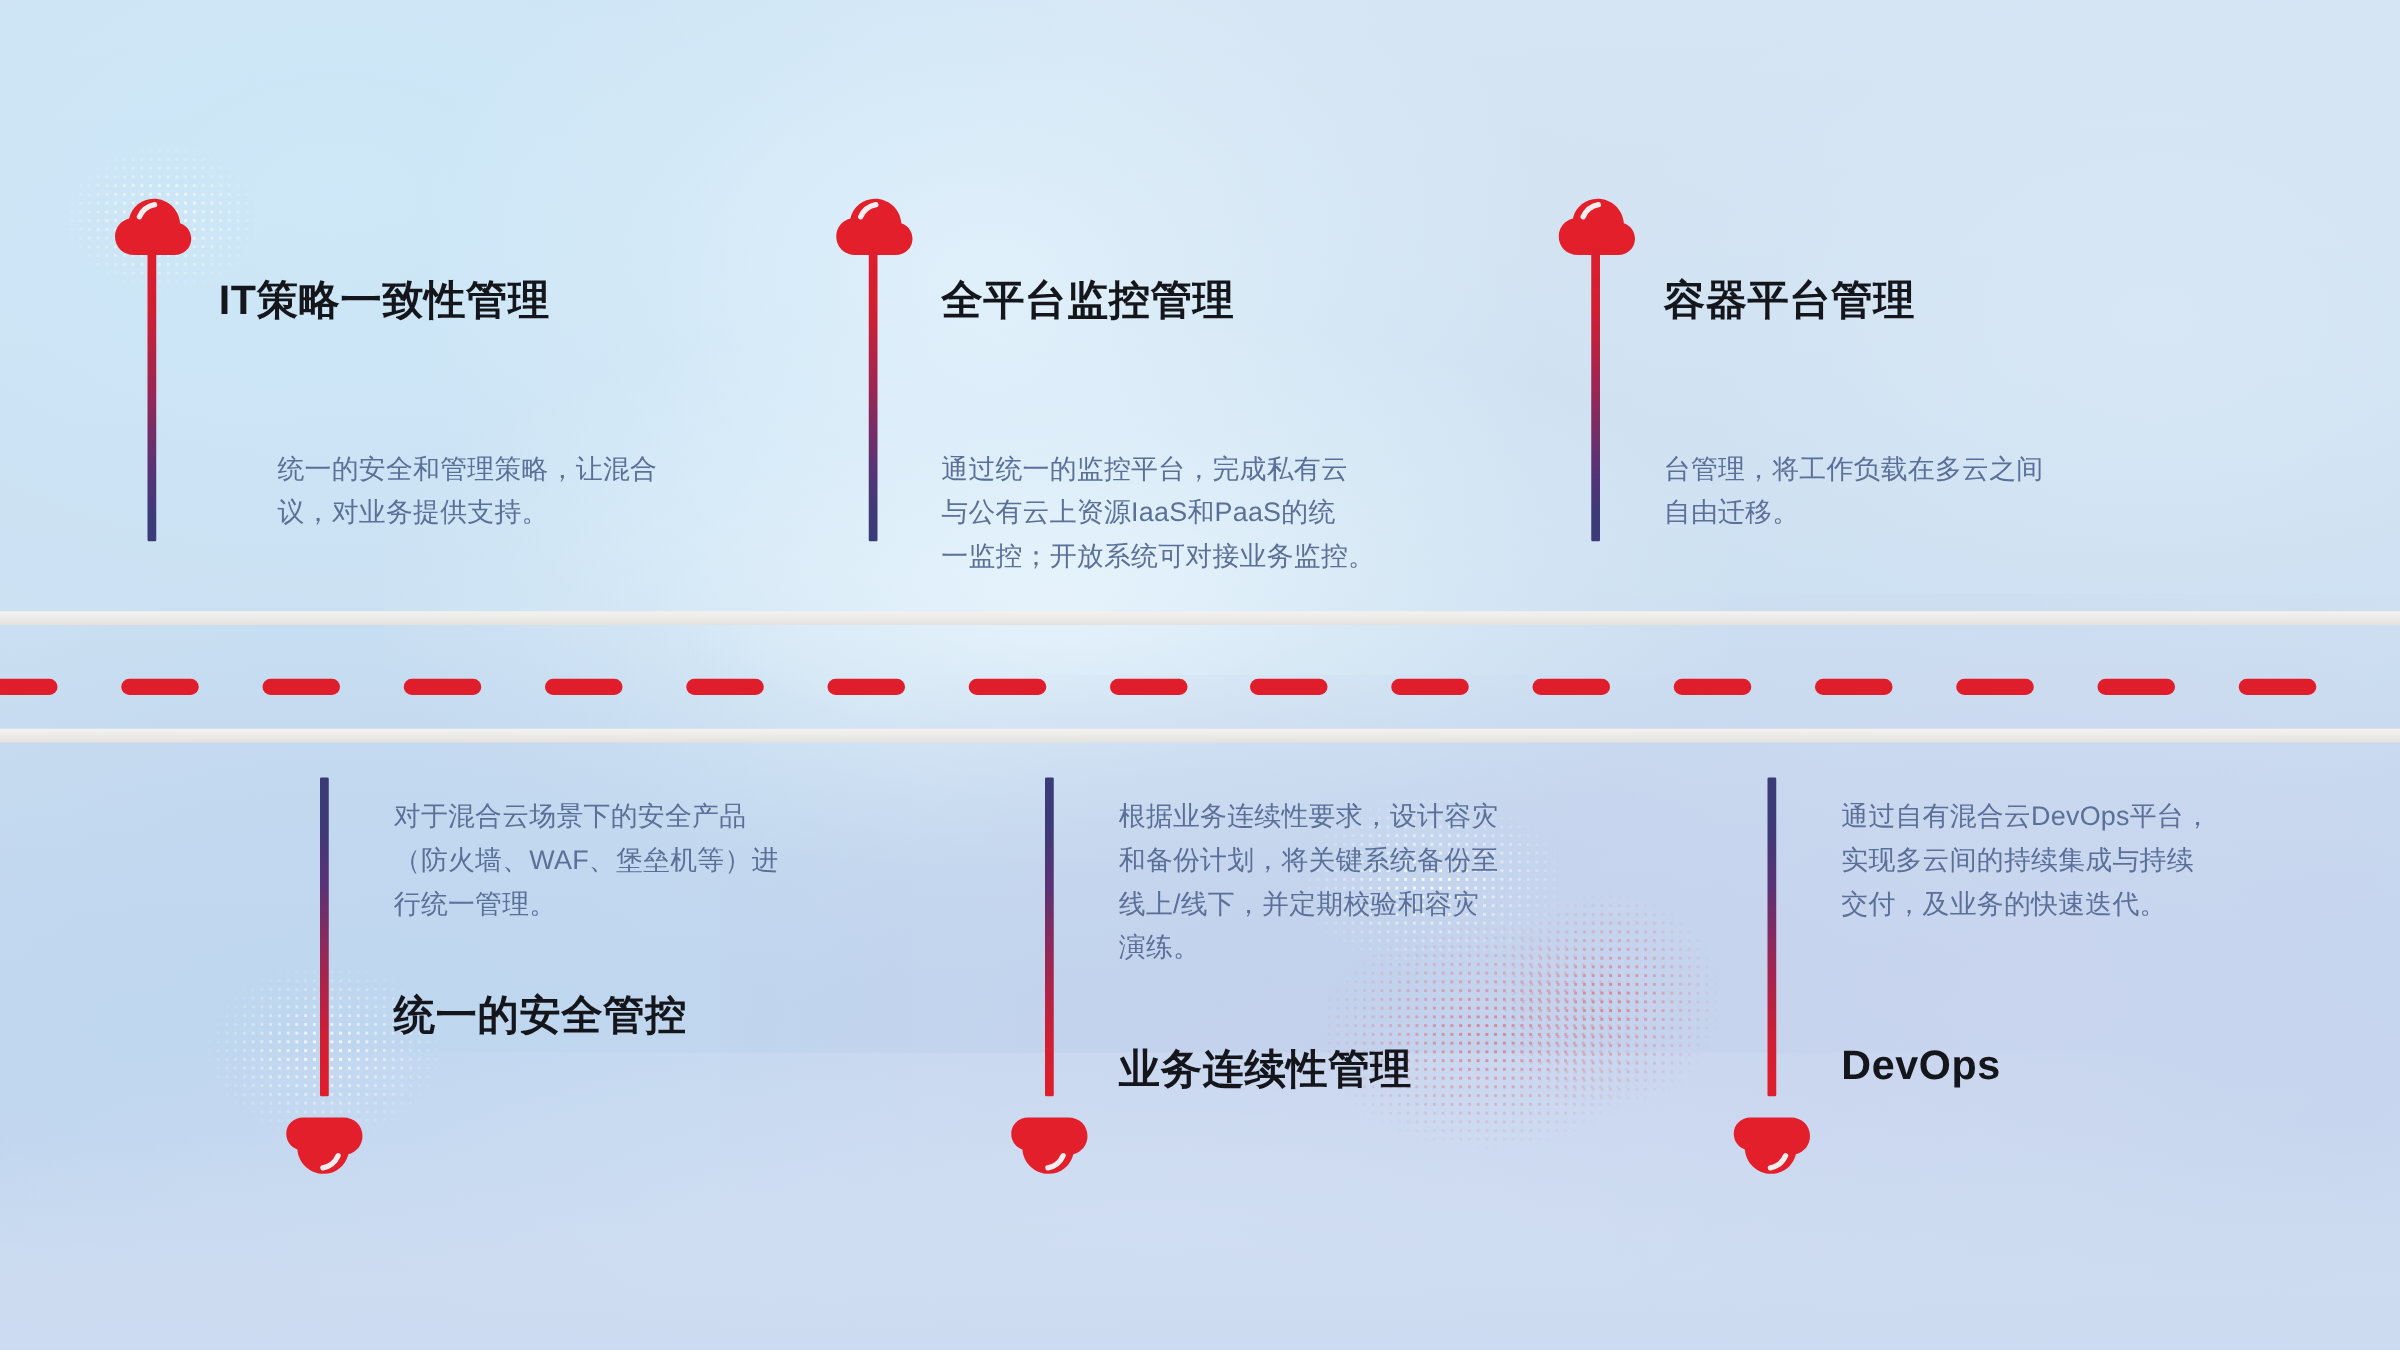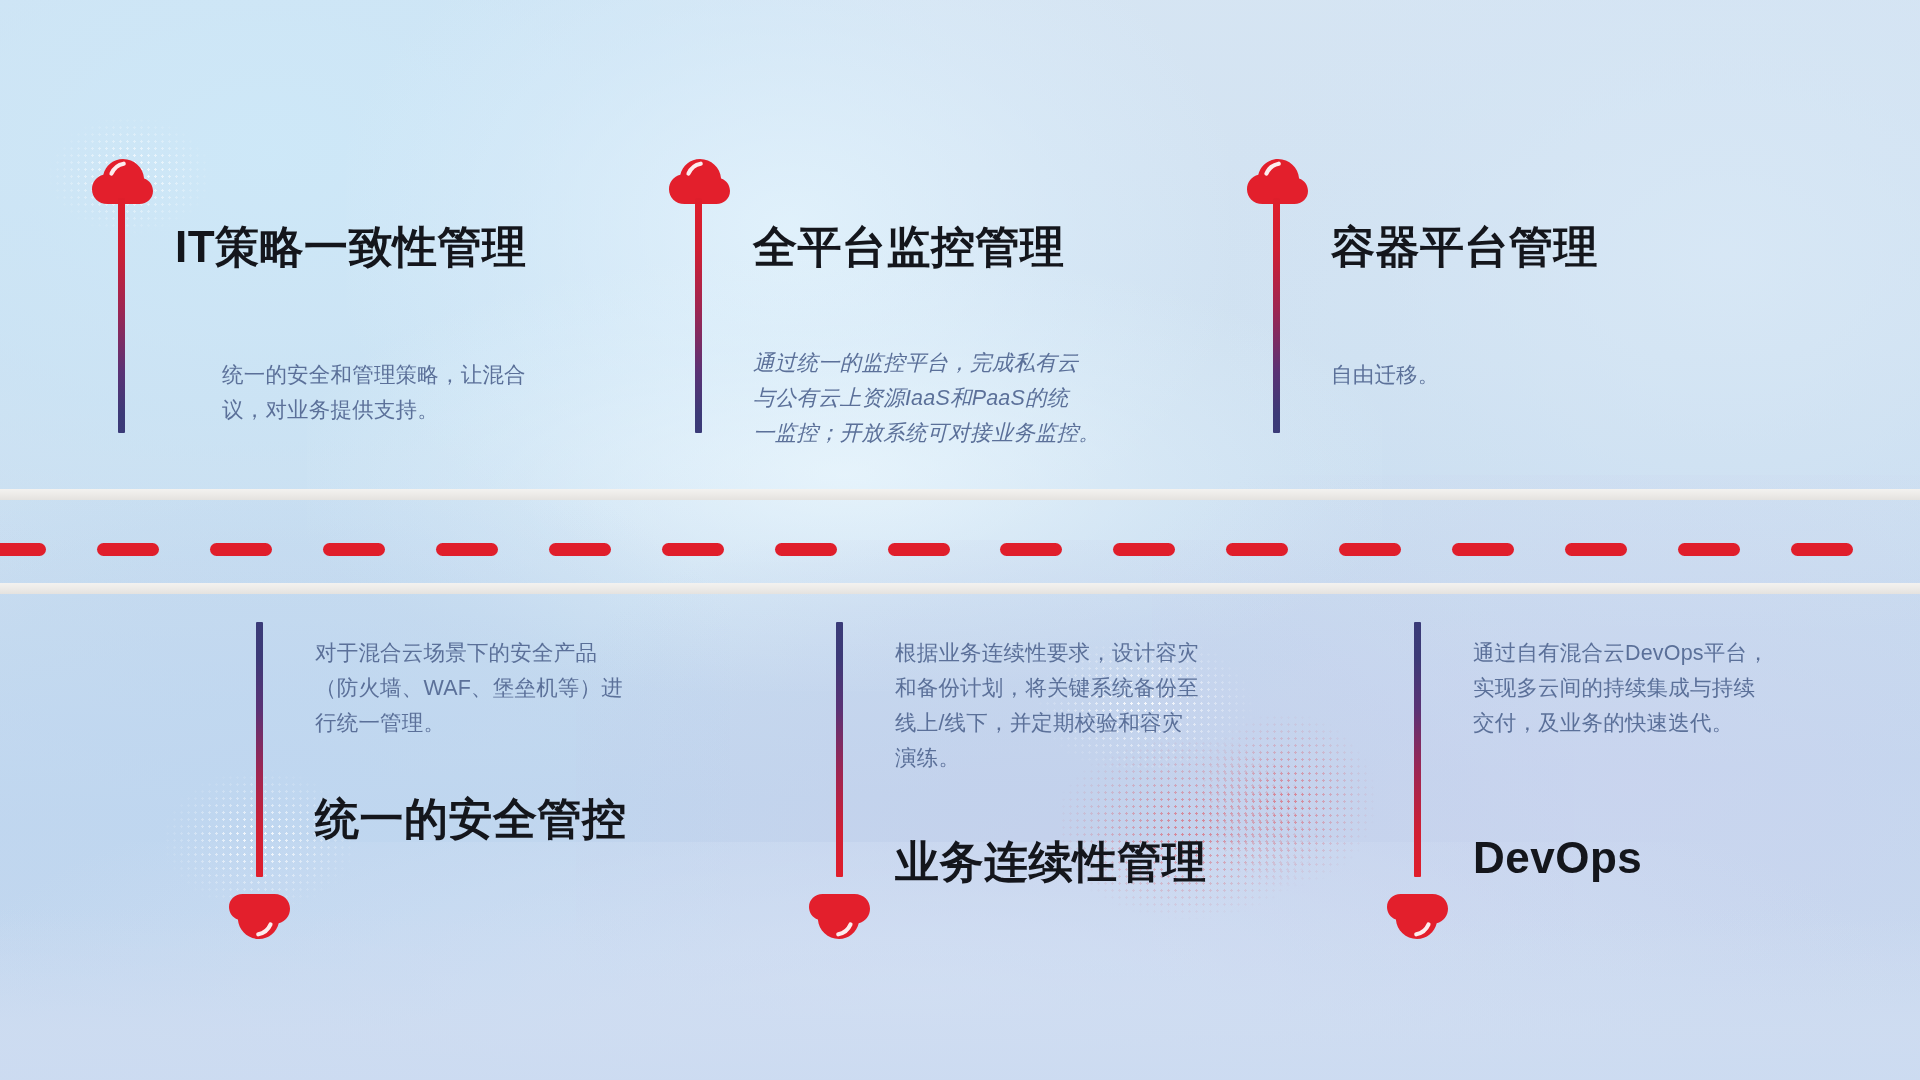--- a/index.html
+++ b/index.html
@@ -102,21 +102,21 @@
   .cloud svg{ display:block; width:64px; height:50px; }
 
   
   .stem{ position:absolute; width:7px; border-radius:1px; }
   .stem-top{ background:linear-gradient(180deg,#e01e2b 0%,#d01f33 22%,#9c2653 48%,#5a3275 74%,#3c3a77 92%,#3a3b78 100%); }
   .stem-bottom{ background:linear-gradient(180deg,#3a3b78 0%,#3c3a77 14%,#5a3275 34%,#9c2653 58%,#d01f33 82%,#e01e2b 100%); }
 
   .title{
     position:absolute;
     font-weight:700;
-    font-size:44px;
+    font-size:33px;
     color:#14161c;
     letter-spacing:.5px;
     white-space:nowrap;
   }
   .body{
     position:absolute;
     font-size:21.5px;
     line-height:35px;
     color:#5b7099;
     letter-spacing:.2px;
@@ -183,37 +183,38 @@
 
 <div class="col">
   <div class="cloud" style="left:667px; top:155px;">
     <svg viewBox="0 0 64 50">
         <path d="M17.5 49C8.4 49 2 42.6 2 34.2c0-7.1 4.6-12.9 11.3-14.5C15.4 10.6 23.4 4 33 4c11.2 0 20.3 8.6 21.1 19.5C59.6 25.4 63 30.3 63 36c0 7.4-5.9 13-13.6 13z" fill="#e31f2c"></path>
         <path d="M21.5 18.5c2.3-5.2 6.9-8.8 12.2-9.8" stroke="#fff" stroke-width="4.2" stroke-linecap="round" fill="none" opacity=".92"></path>
       </svg>
   </div>
   <div class="stem stem-top" style="left:695px; top:198px; height:235px;"></div>
   <div class="title" style="left:753px; top:218px;">全平台监控管理</div>
-  <div class="body" style="left:753px; top:346px;font-style:italic;">
+  <div class="body" style="left:753px; top:358px;">
     <p>通过统一的监控平台，完成私有云</p>
     <p>与公有云上资源IaaS和PaaS的统</p>
     <p>一监控；开放系统可对接业务监控。</p>
   </div>
 </div>
 
 <div class="col">
   <div class="cloud" style="left:1245px; top:155px;">
     <svg viewBox="0 0 64 50">
         <path d="M17.5 49C8.4 49 2 42.6 2 34.2c0-7.1 4.6-12.9 11.3-14.5C15.4 10.6 23.4 4 33 4c11.2 0 20.3 8.6 21.1 19.5C59.6 25.4 63 30.3 63 36c0 7.4-5.9 13-13.6 13z" fill="#e31f2c"></path>
         <path d="M21.5 18.5c2.3-5.2 6.9-8.8 12.2-9.8" stroke="#fff" stroke-width="4.2" stroke-linecap="round" fill="none" opacity=".92"></path>
       </svg>
   </div>
   <div class="stem stem-top" style="left:1273px; top:198px; height:235px;"></div>
   <div class="title" style="left:1331px; top:218px;">容器平台管理</div>
   <div class="body" style="left:1331px; top:358px;">
+    <p>台管理，将工作负载在多云之间</p>
     <p>自由迁移。</p>
   </div>
 </div>
 
 <div class="col">
   <div class="stem stem-bottom" style="left:256px; top:622px; height:255px;"></div>
   <div class="body" style="left:315px; top:636px;">
     <p>对于混合云场景下的安全产品</p>
     <p>（防火墙、WAF、堡垒机等）进</p>
     <p>行统一管理。</p>

